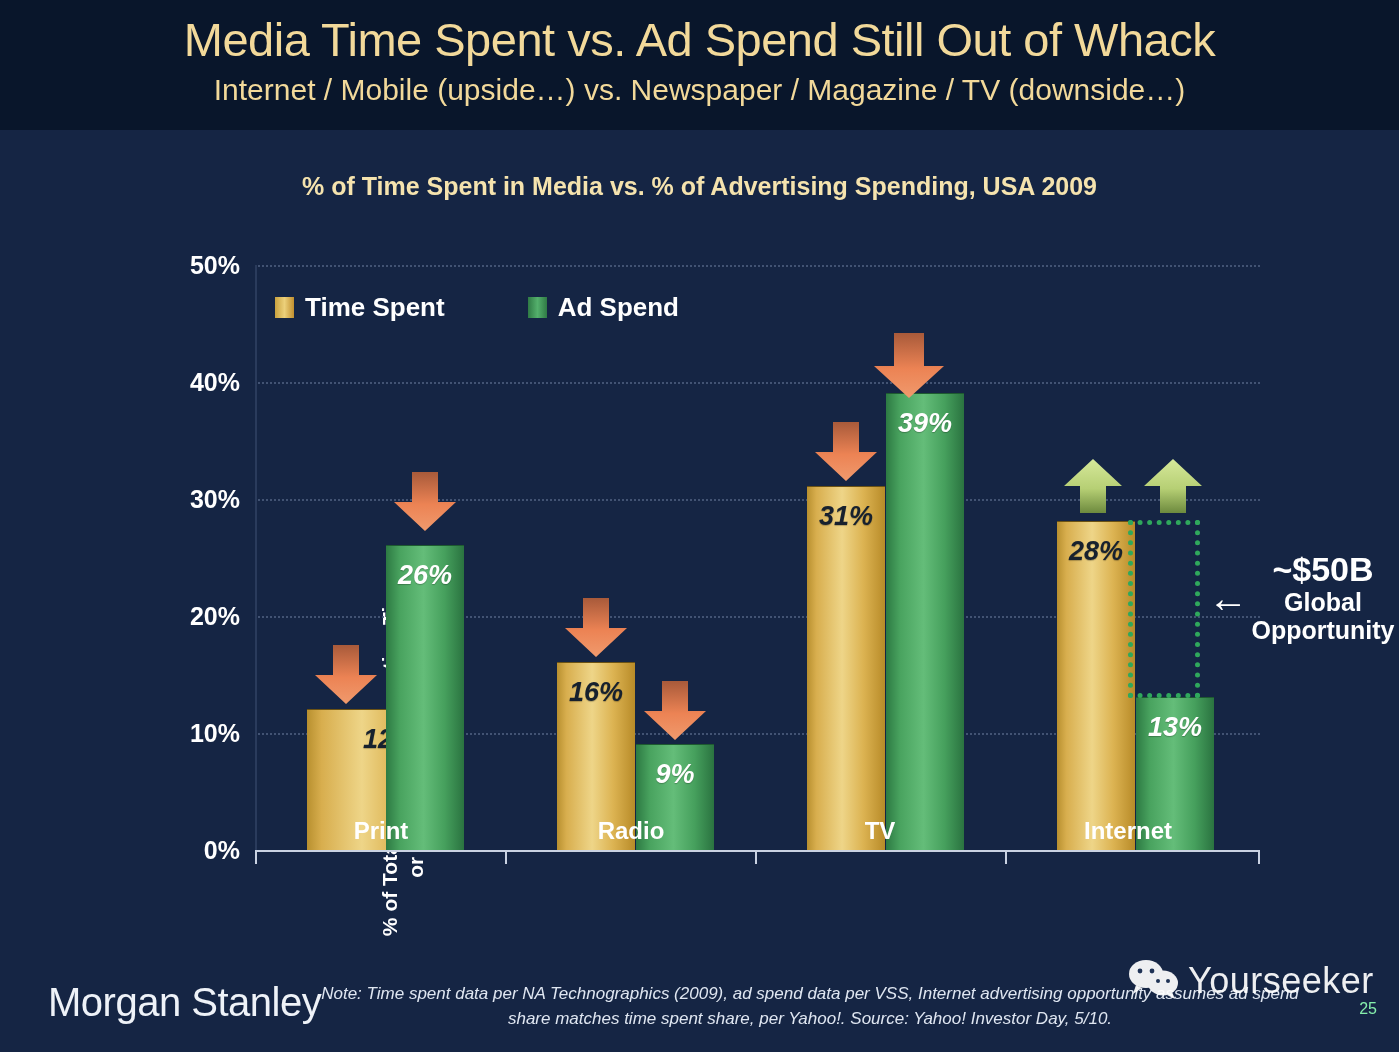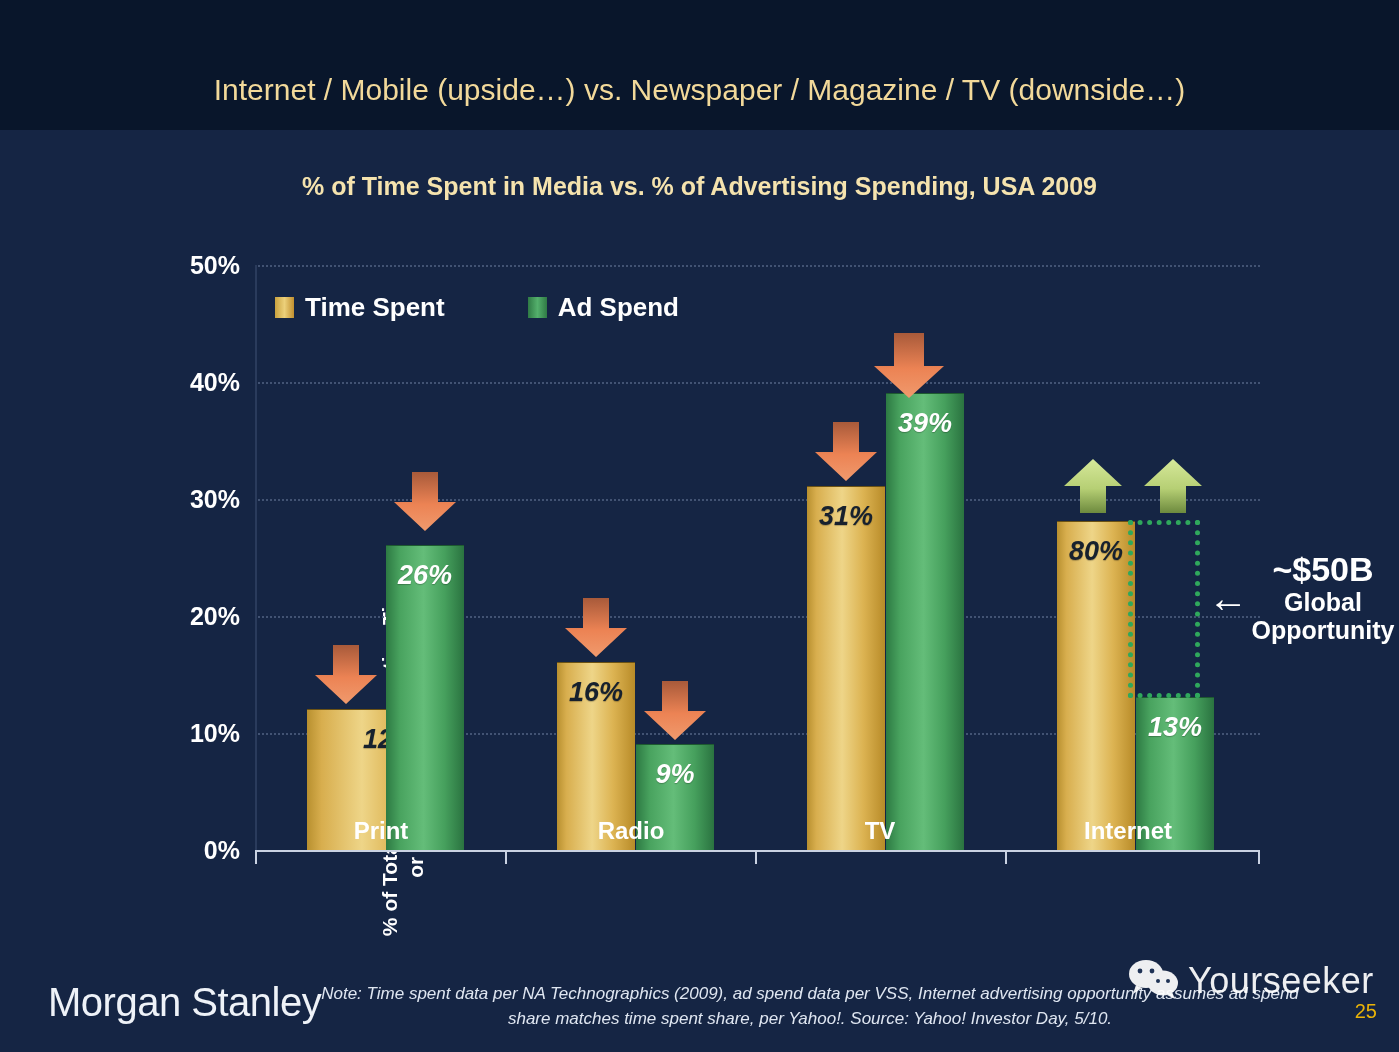--- a/index.html
+++ b/index.html
@@ -155,36 +155,37 @@
     white-space:nowrap;
   }
   #footnote{
     position:absolute;left:300px;top:982px;width:1020px;
     text-align:center;
     font-size:17px;font-style:italic;color:#dfe6f1;
     line-height:1.45;
   }
   #pagenum{
     position:absolute;right:22px;top:1000px;
-    font-size:20px;color:#eab308;
+    font-size:16px;color:#86efac;
   }
   #watermark{
     position:absolute;left:1128px;top:958px;
     display:flex;align-items:center;gap:6px;
     opacity:.93;
   }
   #wm-text{
     font-size:36px;color:#ffffff;font-weight:normal;
     letter-spacing:.5px;white-space:nowrap;
   }
 </style>
 </head>
 <body>
 
 <div id="header">
+  <div id="title-main">Media Time Spent vs. Ad Spend Still Out of Whack</div>
   <div id="title-sub">Internet / Mobile (upside…) vs. Newspaper / Magazine / TV (downside…)</div>
 </div>
 
 <div id="chart-title">% of Time Spent in Media vs. % of Advertising Spending, USA 2009</div>
 
 <div id="yaxis-title-wrap">
   <div id="yaxis-title">
     <span>% of Total Media Consumption Time</span><br>
     <span>or Advertising Spending</span>
   </div>
@@ -320,21 +321,21 @@
           <stop offset="55%" stop-color="#ec8354"></stop>
           <stop offset="100%" stop-color="#f09a6d"></stop>
         </linearGradient>
       </defs>
       <path d="M22 0 H52 V33 H72 L37 65 L2 33 H22 Z" fill="url(#ad6)"></path>
     </svg>
 </div>
 
 <div class="group" style="left:1057px;width:160px;top:265px;">
   <div class="bar time" style="left:0px;height:328px;">
-    <span class="bar-value">80%</span>
+    <span class="bar-value">28%</span>
   </div>
   <div class="bar ad" style="left:79px;height:152px;">
     <span class="bar-value">13%</span>
   </div>
 </div>
 <div class="arrow-up" style="left:1062px;top:458px;">
   <svg viewBox="0 0 62 56">
       <defs>
         <linearGradient id="au1" x1="0" y1="0" x2="0" y2="1">
           <stop offset="0" stop-color="#d6e89a"></stop>

